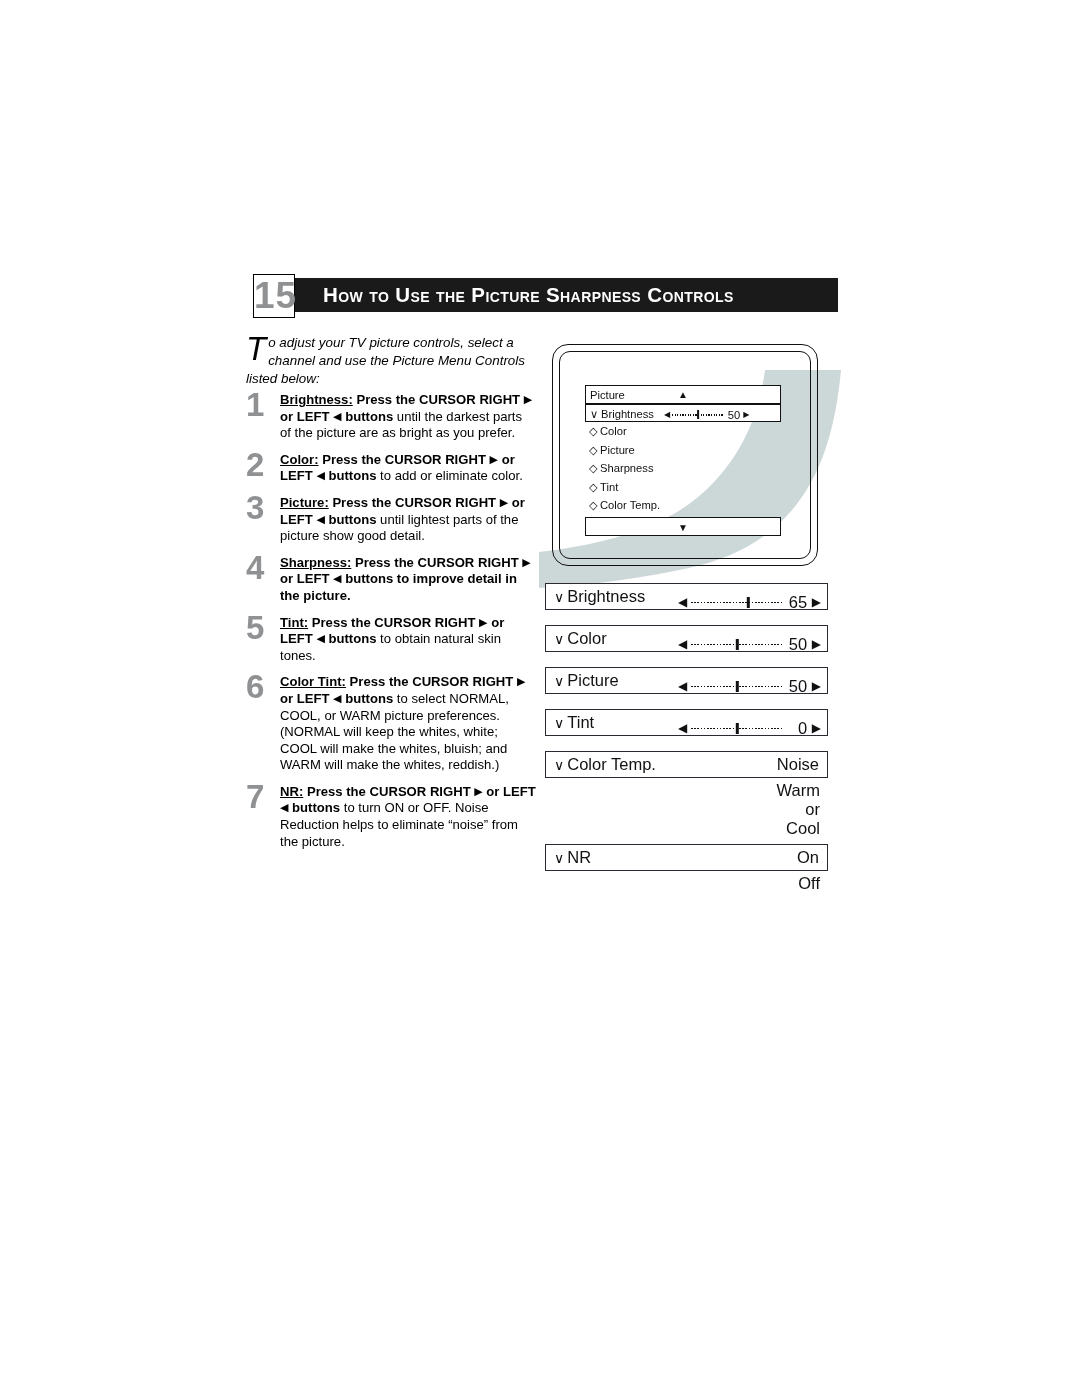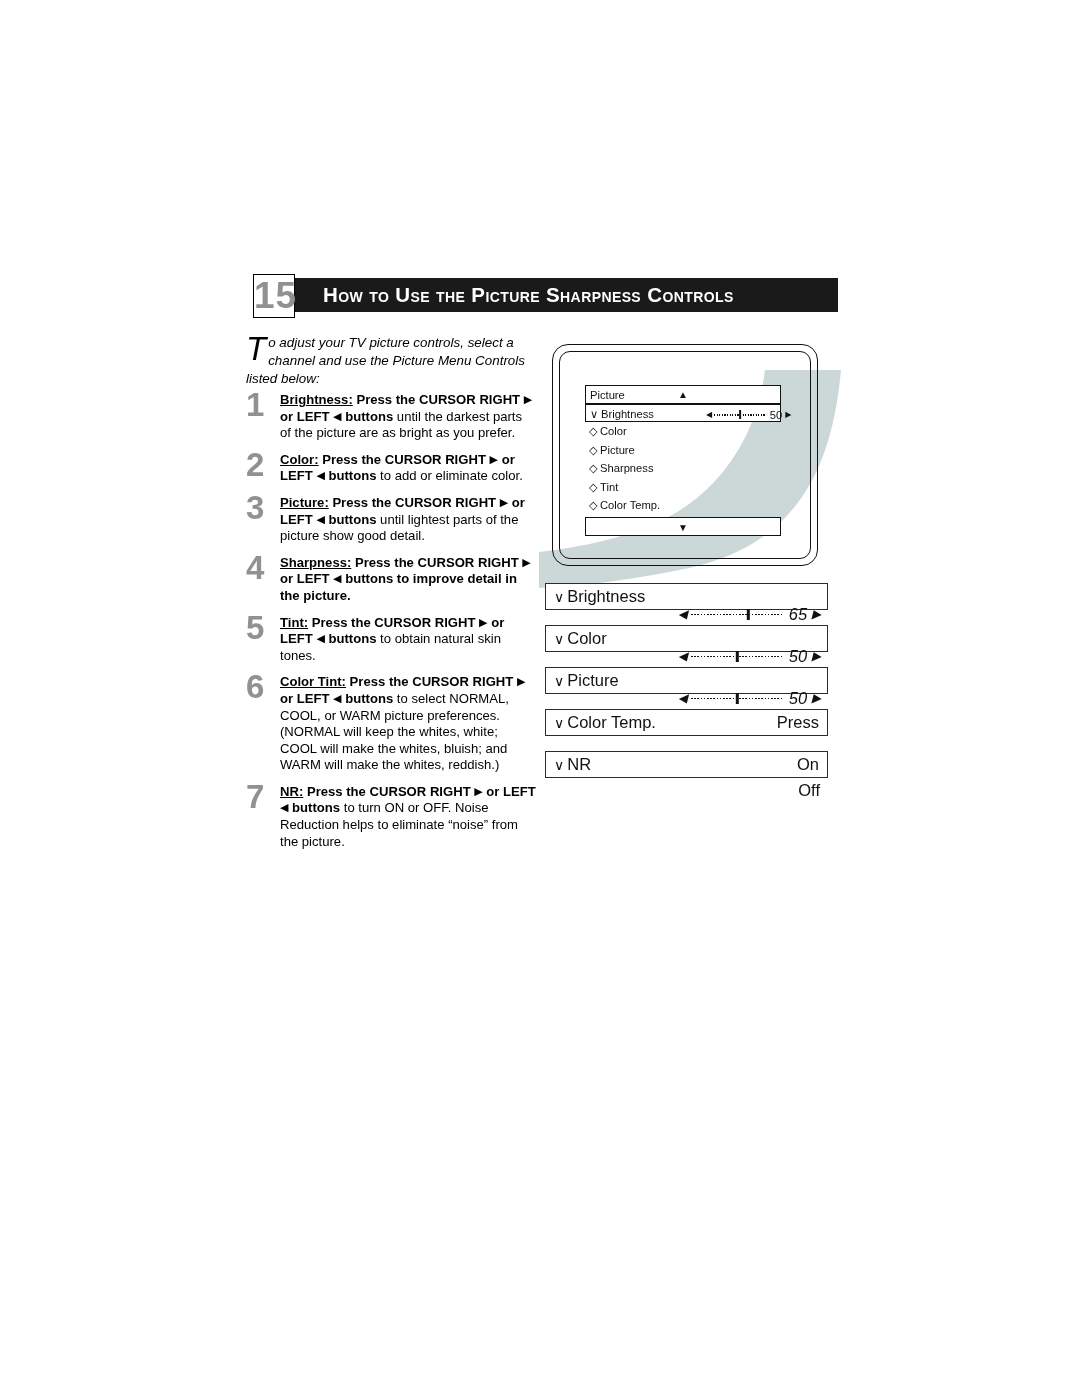--- a/index.html
+++ b/index.html
@@ -234,27 +234,26 @@
     height: 25px;
     line-height: 25px;
     font-size: 16.5px;
     color: #111;
     white-space: nowrap;
   }
   .bar-check { margin-right: 3px; font-size: 14px; }
   .bar-ctrl {
     position: absolute;
     right: 6px;
-    top: 16px;
+    top: 4px;
     height: 25px;
     line-height: 25px;
     font-size: 16.5px;
     color: #111;
     white-space: nowrap;
-    font-style: italic;
   }
   .bar-value-right {
     position: absolute;
     right: 8px;
     top: 0;
     height: 25px;
     line-height: 25px;
     font-size: 16.5px;
     color: #111;
   }
@@ -265,21 +264,20 @@
     font-size: 16.5px;
     color: #111;
     line-height: 19px;
   }
 
   
   .slider {
     display: inline-block;
     position: relative;
     vertical-align: middle;
-    margin-left: 42px;
   }
   .slider .tri-l, .slider .tri-r {
     display: inline-block;
     font-size: 12px;
     vertical-align: middle;
   }
   .slider .track {
     display: inline-block;
     position: relative;
     vertical-align: middle;
@@ -391,22 +389,31 @@
       </div>
       <div class="bar">
         <span class="bar-label"><span class="bar-check">∨</span>Color</span>
         <span class="bar-ctrl"><span class="slider"><span class="tri-l">◀</span><span class="track" style="width:92px"><span class="dots"></span><span class="knob" style="left:50%"></span></span><span class="num">50</span> <span class="tri-r">▶</span></span></span>
       </div>
       <div class="bar">
         <span class="bar-label"><span class="bar-check">∨</span>Picture</span>
         <span class="bar-ctrl"><span class="slider"><span class="tri-l">◀</span><span class="track" style="width:92px"><span class="dots"></span><span class="knob" style="left:50%"></span></span><span class="num">50</span> <span class="tri-r">▶</span></span></span>
       </div>
       <div class="bar">
+        <span class="bar-label"><span class="bar-check">∨</span>Tint</span>
+        <span class="bar-ctrl"><span class="slider"><span class="tri-l">◀</span><span class="track" style="width:92px"><span class="dots"></span><span class="knob" style="left:50%"></span></span><span class="num">0</span> <span class="tri-r">▶</span></span></span>
+      </div>
+      <div class="bar">
         <span class="bar-label"><span class="bar-check">∨</span>Color Temp.</span>
-        <span class="bar-value-right">Press</span>
+        <span class="bar-value-right">Noise</span>
+      </div>
+      <div style="position: relative; margin-top: -12px; margin-bottom: 6px; height: 57px;">
+        <div class="bar-extra" style="position: absolute; right: 8px; top: 0px;">Warm</div>
+        <div class="bar-extra" style="position: absolute; right: 8px; top: 19px;">or</div>
+        <div class="bar-extra" style="position: absolute; right: 8px; top: 38px;">Cool</div>
       </div>
       <div class="bar">
         <span class="bar-label"><span class="bar-check">∨</span>NR</span>
         <span class="bar-value-right">On</span>
       </div>
       <div style="position: relative; margin-top: -12px; margin-bottom: 6px; height: 19px;">
         <div class="bar-extra" style="position: absolute; right: 8px; top: 0px; text-align: right;">Off</div>
       </div>
     </div>
 

